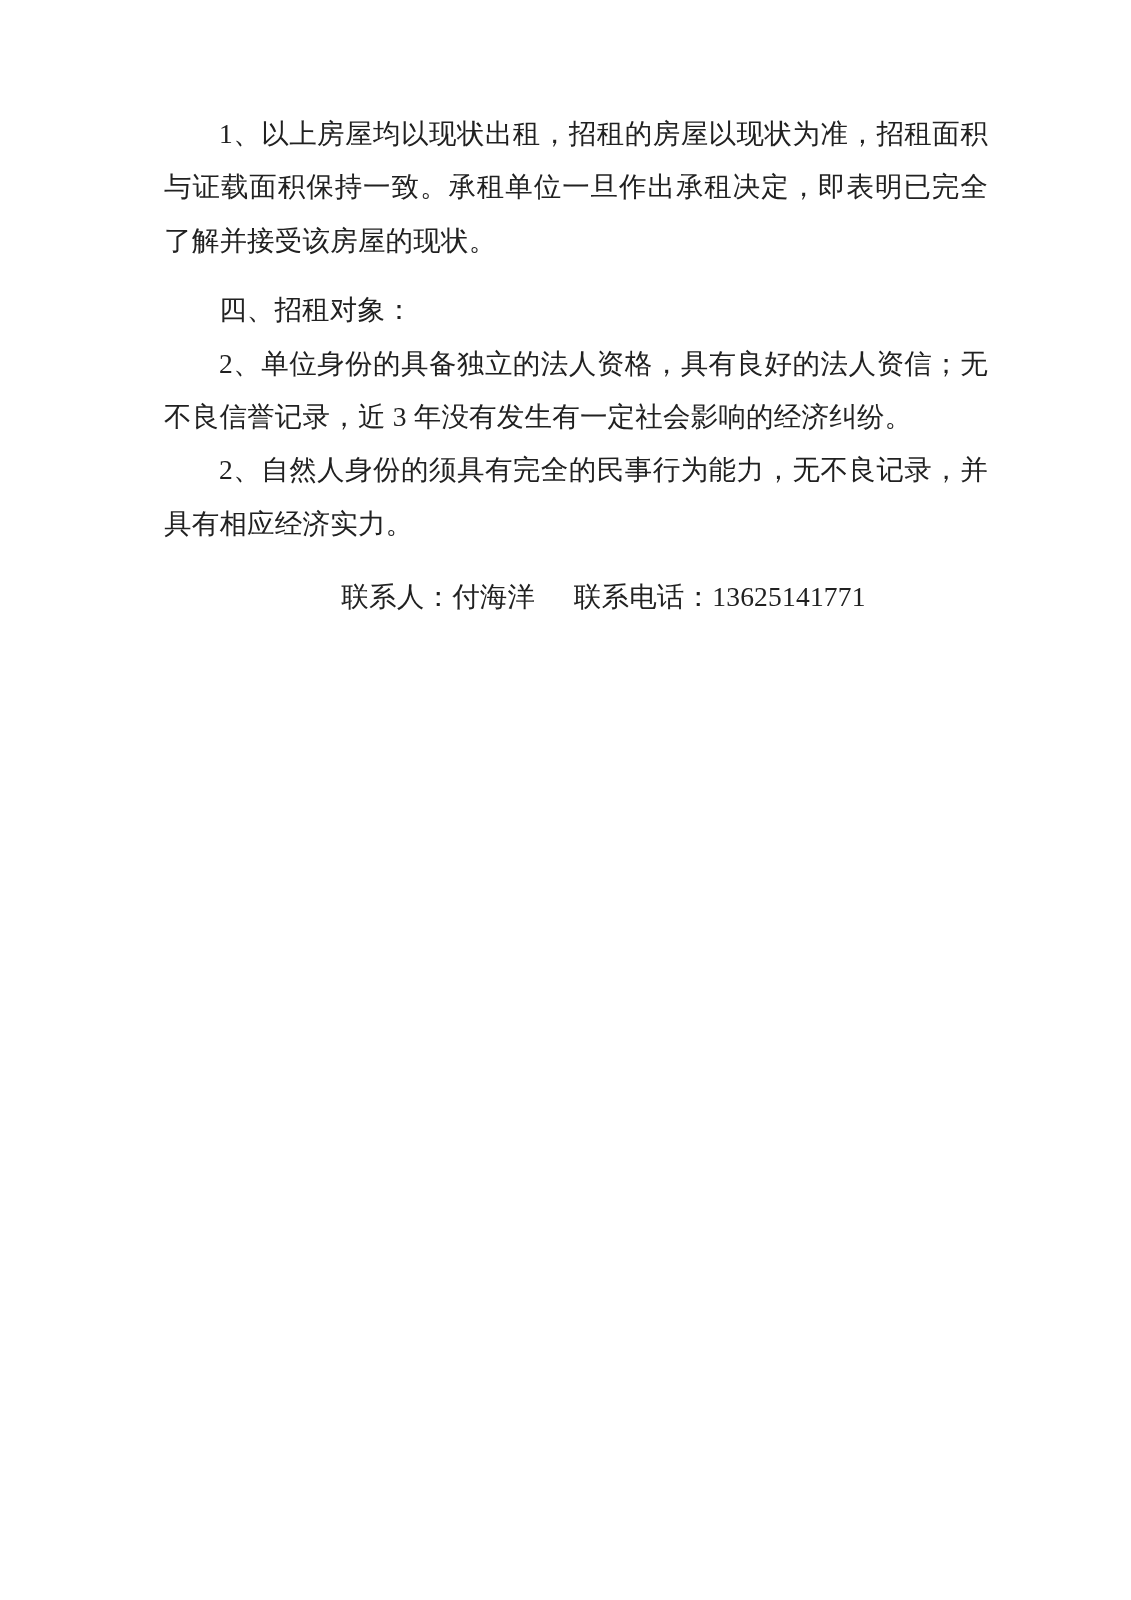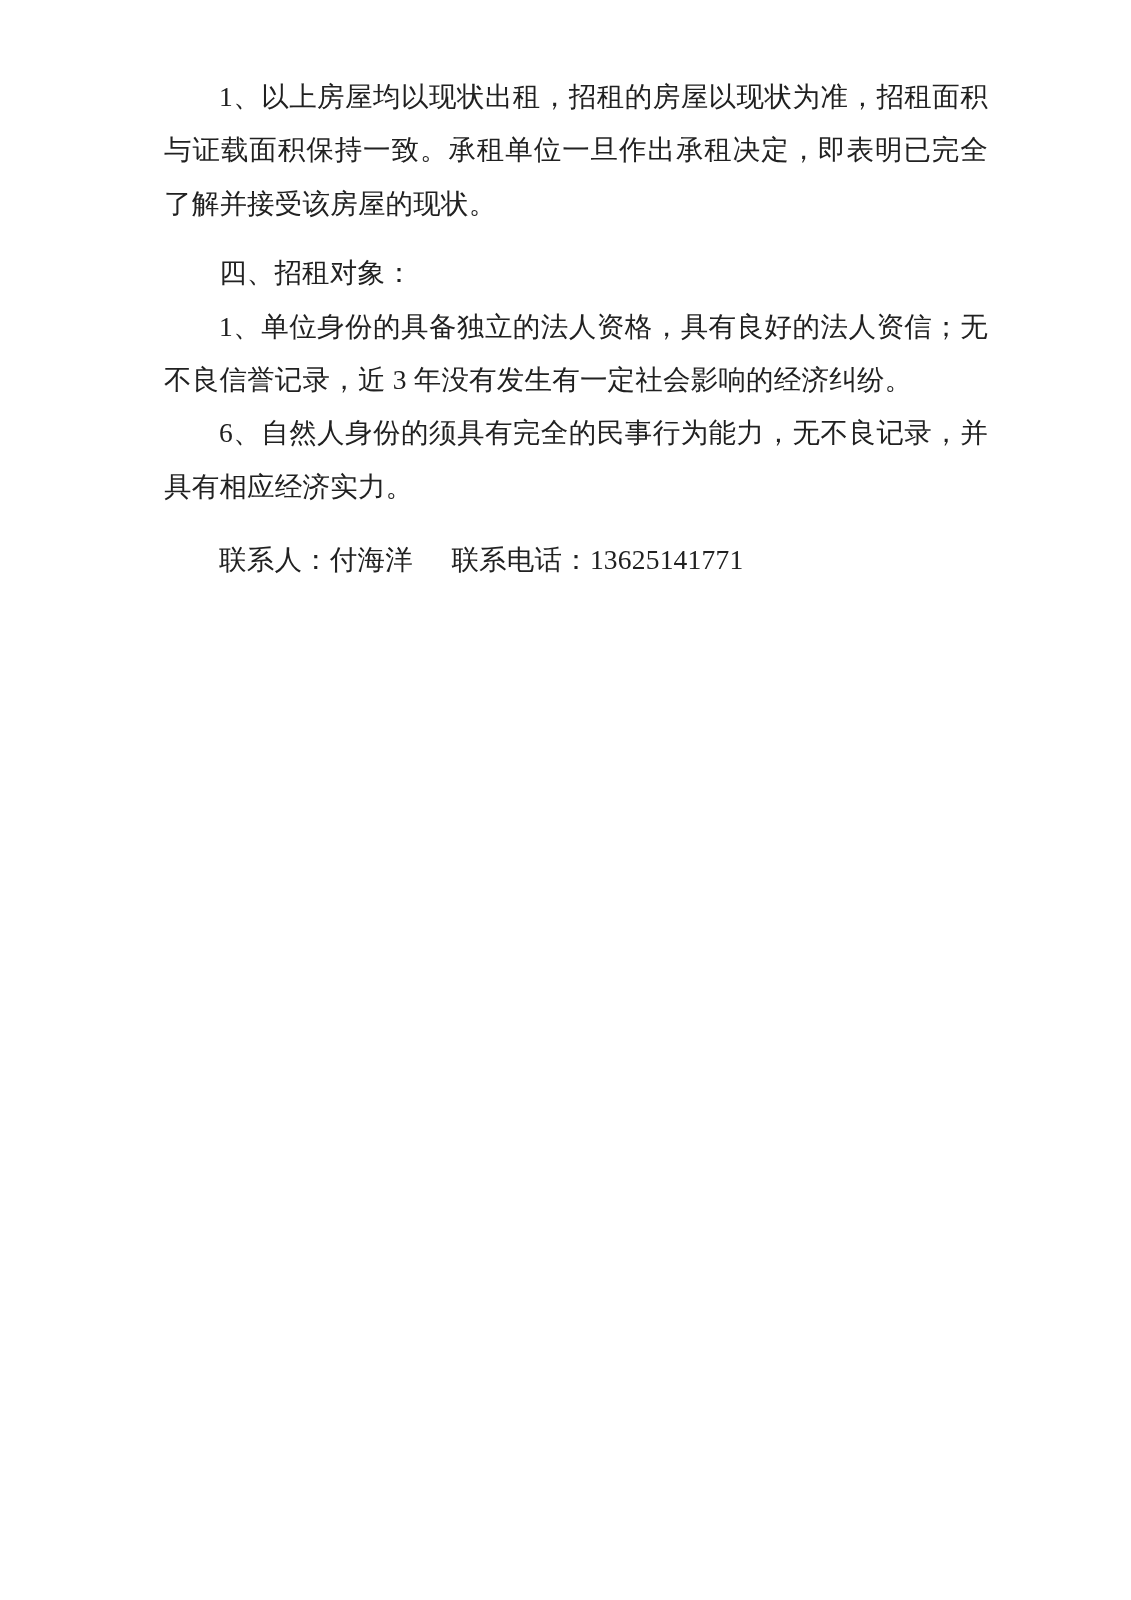--- a/index.html
+++ b/index.html
@@ -10,38 +10,38 @@
   .page {
     position: relative;
     width: 1131px;
     height: 1600px;
     background: #ffffff;
     overflow: hidden;
     font-family: "Liberation Serif", "DejaVu Serif", serif;
     color: #212121;
   }
   .content {
-    padding: 70px 143px 0 164px; 
+    padding: 107px 143px 0 164px; 
   }
   .para {
     margin: 0;
     font-size: 27.5px;
     line-height: 53.4px;
     text-align: justify;
     text-indent: 2em;
     word-break: break-all;
     letter-spacing: 0.2px;
   }
   .section-heading {
     margin-top: 16px;
     text-align: left;
   }
   .contact-line {
     margin-top: 20px;
-    text-align: left;
+    text-align: center;
   }
   .contact-phone-label {
     margin-left: 1.4em;
   }
   .signature-block {
     margin-top: 105px;
     margin-left: auto;
     margin-right: 97px;
     width: 420px;
     text-align: center;
@@ -58,23 +58,23 @@
 
 <div class="page">
   <div class="content">
 
     <p class="para">1、以上房屋均以现状出租，招租的房屋以现状为准，招租面积与证载面积保持一致。承租单位一旦作出承租决定，即表明已完全了解并接受该房屋的现状。</p>
 
 
 
     <p class="para section-heading">四、招租对象：</p>
 
-    <p class="para">1、单位身份的具备独立的法人资格，具有良好的法人资信；无不良信誉记录，近 3 年没有发生有一定社会影响的经济纠纷。</p>
+    <p class="para">2、单位身份的具备独立的法人资格，具有良好的法人资信；无不良信誉记录，近 3 年没有发生有一定社会影响的经济纠纷。</p>
 
-    <p class="para">6、自然人身份的须具有完全的民事行为能力，无不良记录，并具有相应经济实力。</p>
+    <p class="para">2、自然人身份的须具有完全的民事行为能力，无不良记录，并具有相应经济实力。</p>
 
 
     <p class="para contact-line">
       <span>联系人：</span><span>付海洋</span><span class="contact-phone-label">联系电话：</span><span>13625141771</span>
     </p>
 
 
   </div>
 </div>
 

